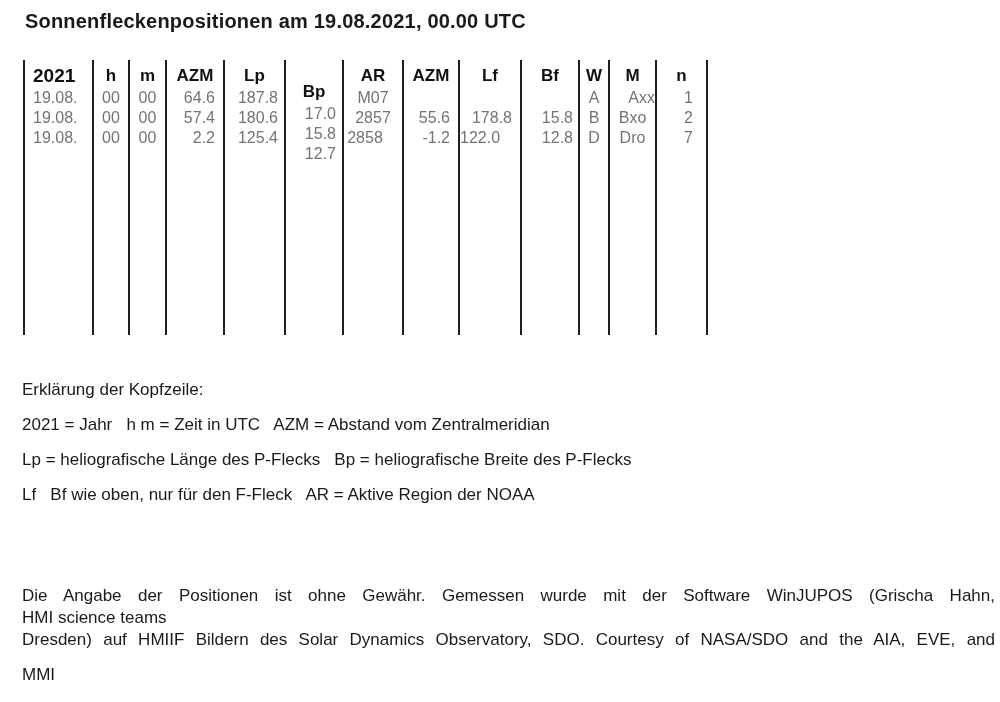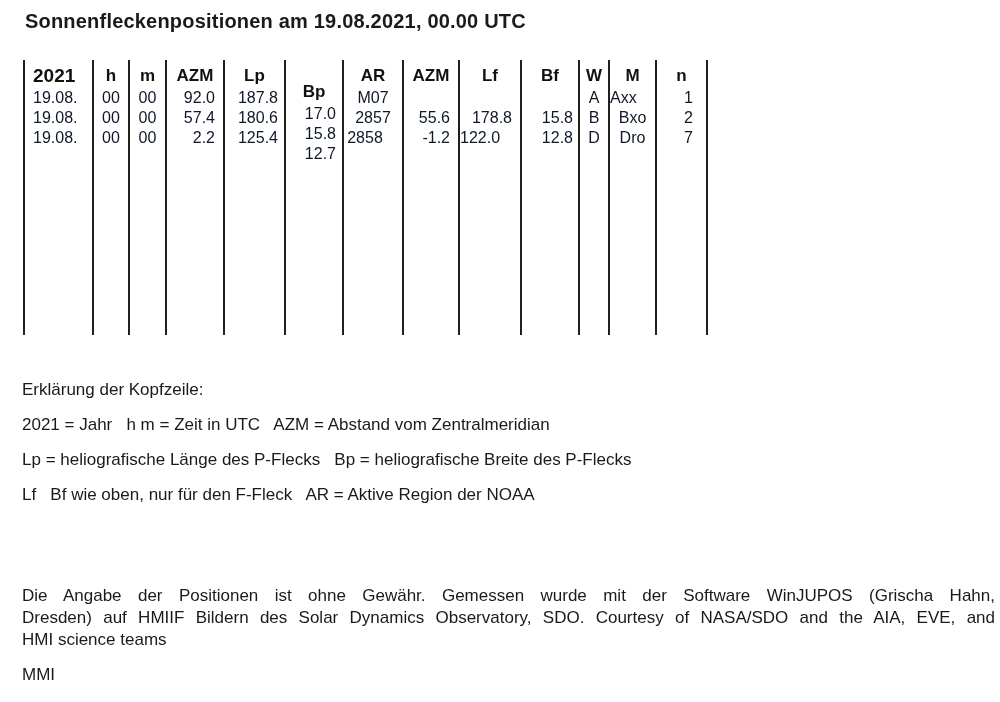--- a/index.html
+++ b/index.html
@@ -31,21 +31,21 @@
   }
   .col:last-child { border-right: 2px solid #1f1f1f; }
   .th {
     height: 28px; line-height: 31px;
     font-weight: 700; font-size: 17px; color: #111111;
     white-space: pre;
   }
   .th.big { font-size: 19px; }
   .td {
     height: 20px; line-height: 20px;
-    font-size: 16px; color: #0f172a;
+    font-size: 16px; color: #737373;
     white-space: pre;
   }
 
   
   .legend {
     position: absolute; left: 22px; top: 372px;
     font-size: 17px; color: #1a1a1a;
   }
   .legend .line {
     line-height: 35px; height: 35px; white-space: pre;
@@ -85,21 +85,21 @@
         <div class="td" style="text-align: center; padding-left: 0px; padding-right: 0px;">00</div>
       </div>
       <div class="col" style="width: 37px;">
         <div class="th" style="text-align: center; padding-left: 0px;">m</div>
         <div class="td" style="text-align: center; padding-left: 0px; padding-right: 0px;">00</div>
         <div class="td" style="text-align: center; padding-left: 0px; padding-right: 0px;">00</div>
         <div class="td" style="text-align: center; padding-left: 0px; padding-right: 0px;">00</div>
       </div>
       <div class="col" style="width: 58px;">
         <div class="th" style="text-align: center; padding-left: 0px;">AZM</div>
-        <div class="td" style="text-align: right; padding-left: 0px; padding-right: 8px;">92.0</div>
+        <div class="td" style="text-align: right; padding-left: 0px; padding-right: 8px;">64.6</div>
         <div class="td" style="text-align: right; padding-left: 0px; padding-right: 8px;">57.4</div>
         <div class="td" style="text-align: right; padding-left: 0px; padding-right: 8px;">2.2</div>
       </div>
       <div class="col" style="width: 61px;">
         <div class="th" style="text-align: center; padding-left: 0px;">Lp</div>
         <div class="td" style="text-align: right; padding-left: 0px; padding-right: 6px;">187.8</div>
         <div class="td" style="text-align: right; padding-left: 0px; padding-right: 6px;">180.6</div>
         <div class="td" style="text-align: right; padding-left: 0px; padding-right: 6px;">125.4</div>
       </div>
       <div class="col" style="width: 58px;">
@@ -133,40 +133,40 @@
         <div class="td" style="text-align: right; padding-left: 0px; padding-right: 5px;">12.8</div>
       </div>
       <div class="col" style="width: 30px;">
         <div class="th" style="text-align: center; padding-left: 0px;">W</div>
         <div class="td" style="text-align: center; padding-left: 0px; padding-right: 0px;">A</div>
         <div class="td" style="text-align: center; padding-left: 0px; padding-right: 0px;">B</div>
         <div class="td" style="text-align: center; padding-left: 0px; padding-right: 0px;">D</div>
       </div>
       <div class="col" style="width: 47px;">
         <div class="th" style="text-align: center; padding-left: 0px;">M</div>
-        <div class="td" style="text-align: left; padding-left: 0px; padding-right: 0px;">Axx</div>
+        <div class="td" style="text-align: right; padding-left: 0px; padding-right: 0px;">Axx</div>
         <div class="td" style="text-align: center; padding-left: 0px; padding-right: 0px;">Bxo</div>
         <div class="td" style="text-align: center; padding-left: 0px; padding-right: 0px;">Dro</div>
       </div>
       <div class="col" style="width: 53px;">
         <div class="th" style="text-align: center; padding-left: 0px;">n</div>
         <div class="td" style="text-align: right; padding-left: 0px; padding-right: 13px;">1</div>
         <div class="td" style="text-align: right; padding-left: 0px; padding-right: 13px;">2</div>
         <div class="td" style="text-align: right; padding-left: 0px; padding-right: 13px;">7</div>
       </div>
     </div>
 
   <div class="legend">
     <div class="line">Erklärung der Kopfzeile:</div>
     <div class="line">2021 = Jahr   h m = Zeit in UTC   AZM = Abstand vom Zentralmeridian</div>
     <div class="line">Lp = heliografische Länge des P-Flecks   Bp = heliografische Breite des P-Flecks</div>
     <div class="line">Lf   Bf wie oben, nur für den F-Fleck   AR = Aktive Region der NOAA</div>
   </div>
 
   <div class="disclaimer">
     <div class="dline just">Die Angabe der Positionen ist ohne Gewähr. Gemessen wurde mit der Software WinJUPOS (Grischa Hahn,</div>
+    <div class="dline">HMI science teams</div>
     <div class="dline just">Dresden) auf HMIIF Bildern des Solar Dynamics Observatory, SDO. Courtesy of NASA/SDO and the AIA, EVE, and</div>
-    <div class="dline">HMI science teams</div>
   </div>
 
   <div class="signature">MMI</div>
 
 </div>
 
 </body></html>

